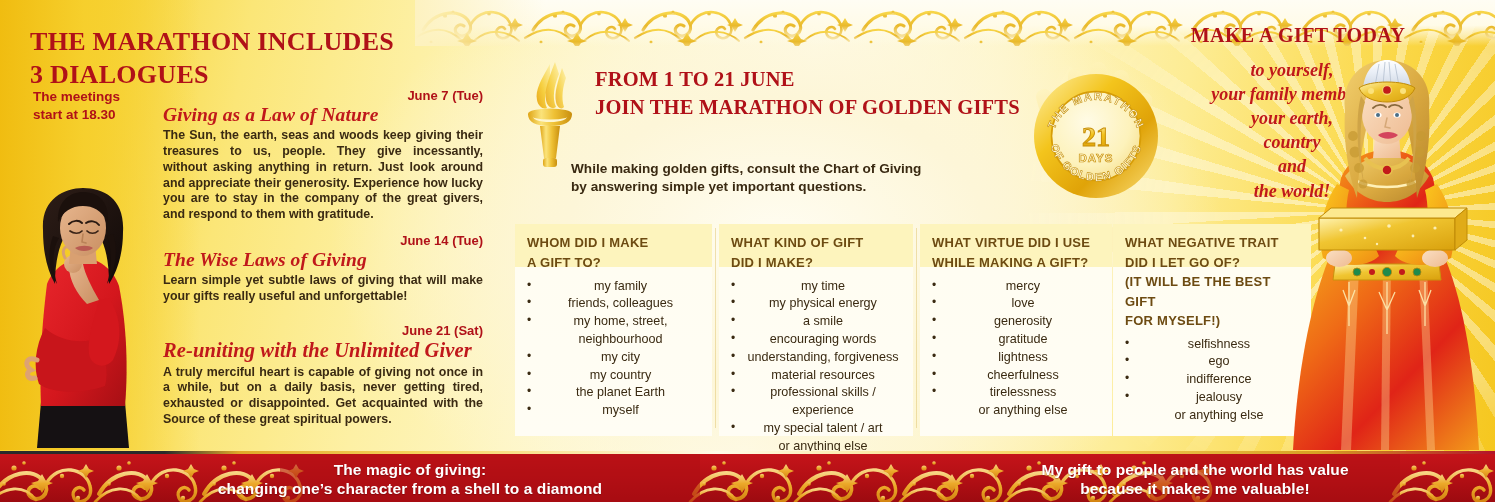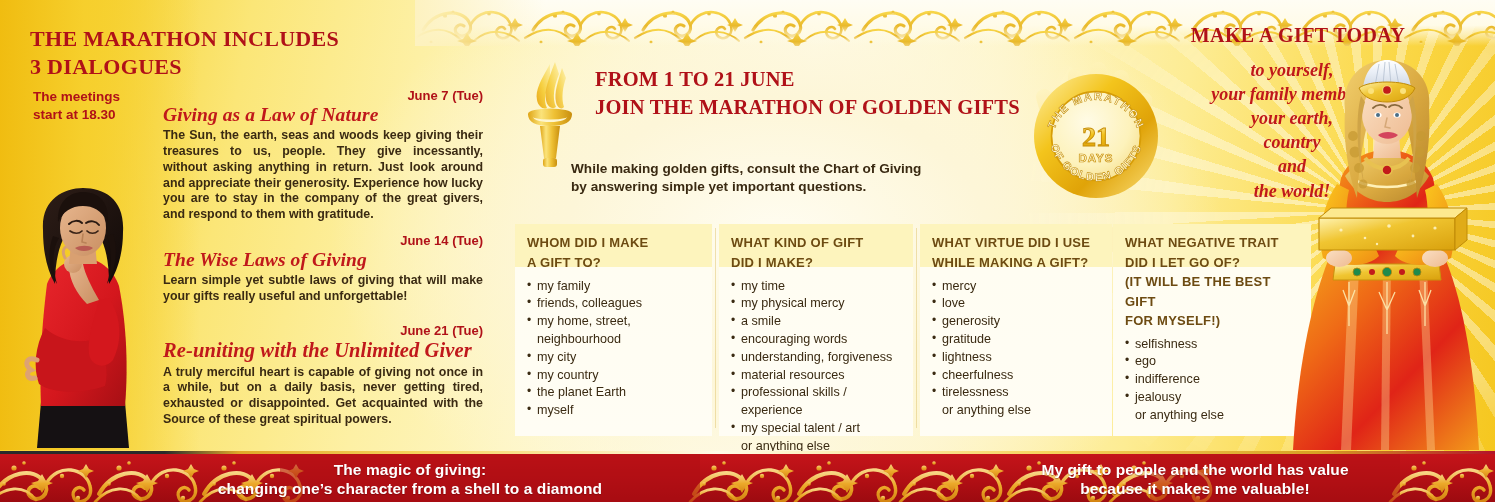--- a/index.html
+++ b/index.html
@@ -54,21 +54,21 @@
 
   .bb-text{position:absolute;color:#ffffff;font-weight:bold;text-align:center;
     line-height:1.22;letter-spacing:.1px;text-shadow:0 1px 1px rgba(90,0,0,.45);}
   .bb-left{left:60px;top:7px;width:700px;font-size:15.5px;}
   .bb-right{right:35px;top:7px;width:530px;font-size:15.5px;}
 
   
   .left-head{
     position:absolute;left:30px;top:25px;width:420px;
     color:#b01118;font-family:"Liberation Serif", serif;font-weight:bold;
-    font-size:22px;line-height:1.28;letter-spacing:.3px;
+    font-size:26px;line-height:1.28;letter-spacing:.3px;
   }
   .meet{
     position:absolute;left:33px;top:88px;width:140px;
     color:#b01118;font-weight:bold;font-size:13.5px;line-height:1.32;
   }
   .woman-left{
     position:absolute;left:13px;top:188px;width:140px;height:260px;
   }
 
   
@@ -104,21 +104,21 @@
     position:absolute;top:0;height:212px;
     background:linear-gradient(180deg,#fdf4bd 0%,#fdf4bd 43px,#fffdf2 43px,#fffdf4 100%);
     box-shadow:0 0 0 0 rgba(0,0,0,0);
   }
   .card:after{content:"";position:absolute;right:-4px;top:4px;width:1px;height:200px;background:rgba(226,200,120,.55);}
   .card:last-child:after{display:none;}
   .card .q{
     color:#6d4b12;font-weight:bold;font-size:13px;line-height:1.52;
     letter-spacing:.25px;padding:9px 10px 0 12px;
   }
-  .card ul{list-style:none;margin:0;padding:5px 8px 0 12px;}
+  .card ul{list-style:none;margin:0;padding:5px 8px 0 12px;text-align:center;}
   .card li{
     color:#3a2a12;font-size:12.6px;line-height:1.415;position:relative;padding-left:10px;
   }
   .card li.bullet:before{content:"•";position:absolute;left:0;top:-1px;color:#3a2a12;font-size:12px;}
   .card li.cont{padding-left:10px;}
   #card0{left:0px;width:197px;}
   #card1{left:204px;width:194px;}
   #card2{left:405px;width:192px;}
   #card3{left:598px;width:198px;}
   #card3 .q{line-height:1.5;}
@@ -265,21 +265,21 @@
     <div class="body">The Sun, the earth, seas and woods keep giving their treasures to us, people. They give incessantly, without asking anything in return. Just look around and appreciate their generosity. Experience how lucky you are to stay in the company of the great givers, and respond to them with gratitude.</div>
   </div>
 
   <div class="dlg" id="dlg2">
     <div class="date">June 14 (Tue)</div>
     <div class="ttl">The Wise Laws of Giving</div>
     <div class="body">Learn simple yet subtle laws of giving that will make your gifts really useful and unforgettable!</div>
   </div>
 
   <div class="dlg" id="dlg3">
-    <div class="date">June 21 (Tue)</div>
+    <div class="date">June 21 (Sat)</div>
     <div class="ttl">Re-uniting with the Unlimited Giver</div>
     <div class="body">A truly merciful heart is capable of giving not once in a while, but on a daily basis, never getting tired, exhausted or disappointed. Get acquainted with the Source of these great spiritual powers.</div>
   </div>
 
   <div class="torch">
     <svg viewBox="0 0 62 110" width="62" height="110">
       <defs>
         <linearGradient id="fl" x1="0" y1="1" x2="1" y2="0">
           <stop offset="0%" stop-color="#e8a71a"></stop>
             <stop offset="45%" stop-color="#f6cf3f"></stop>
@@ -329,21 +329,21 @@
       </ul>
     </div>
 
     <div class="card" id="card1">
       <div class="q">
         <div>WHAT KIND OF GIFT</div>
         <div>DID I MAKE?</div>
       </div>
       <ul>
         <li class="bullet">my time</li>
-        <li class="bullet">my physical mercy</li>
+        <li class="bullet">my physical energy</li>
         <li class="bullet">a smile</li>
         <li class="bullet">encouraging words</li>
         <li class="bullet">understanding, forgiveness</li>
         <li class="bullet">material resources</li>
         <li class="bullet">professional skills / experience</li>
         <li class="bullet">my special talent / art</li>
         <li class="cont">or anything else</li>
       </ul>
     </div>
 

